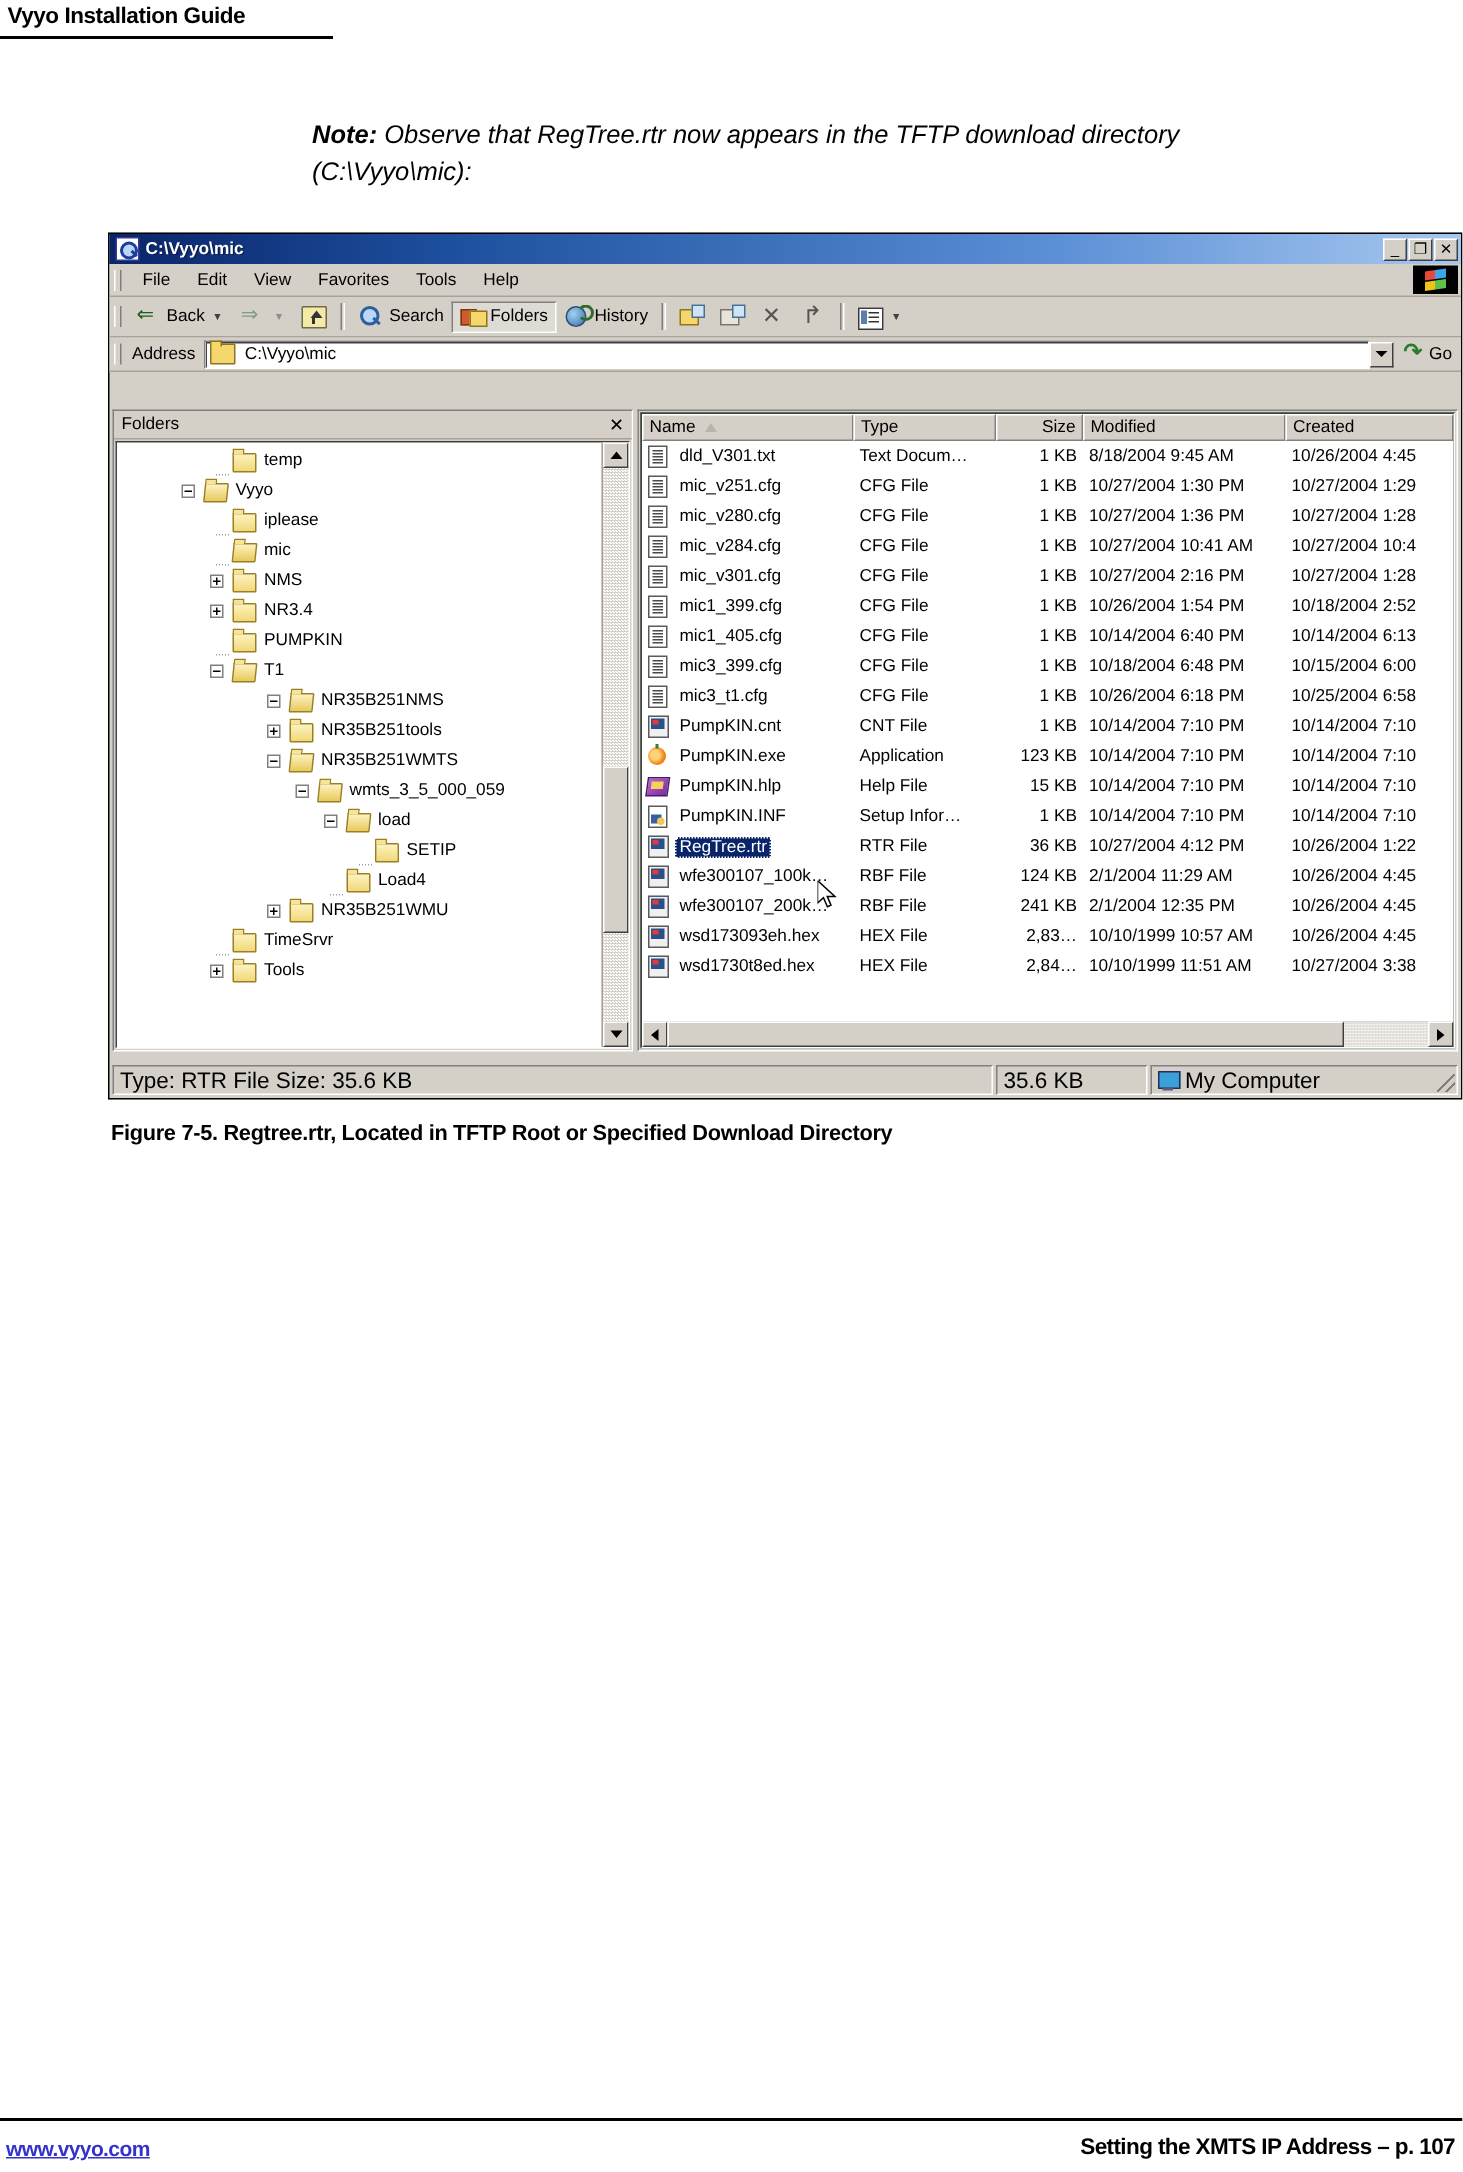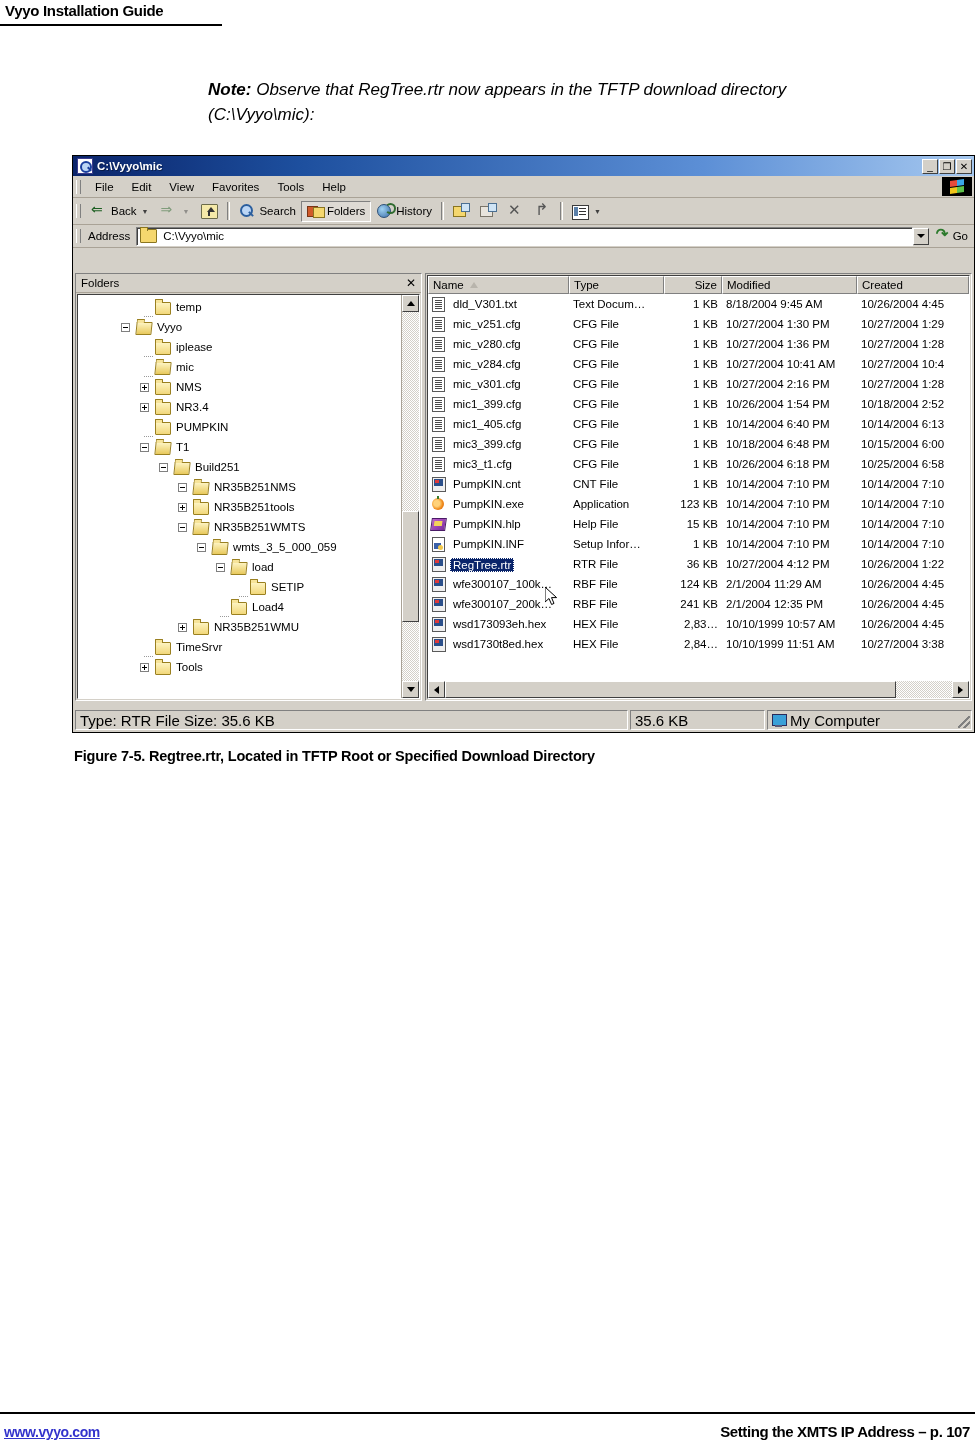--- a/index.html
+++ b/index.html
@@ -473,21 +473,21 @@
   .statusbar {
     position: absolute; left: 2px; right: 2px; bottom: 2px; height: 20px;
     display: flex; gap: 2px; font-size: 15px; color: #000;
   }
   .sb-cell {
     border: 1px solid #808080; border-right-color:#fff; border-bottom-color:#fff;
     box-sizing: border-box; display: flex; align-items: center; padding: 0 4px;
     background: #d4d0c8;
   }
   .sb-cell.grow { flex: 1; }
-  .sb-cell.w1 { width: 135px; }
+  .sb-cell.w1 { width: 101px; }
   .sb-cell.w2 { width: 205px; position: relative; }
   .sb-pc { width: 14px; height: 13px; position: relative; margin-right: 4px; flex: none; }
   .sb-pc i {
     position: absolute; left: 0; top: 0; width: 13px; height: 10px;
     background: #3aa0d8; border: 1px solid #2a2a5a;
   }
   .sb-pc:after {
     content: ""; position: absolute; left: 3px; bottom: 0; width: 7px; height: 2px; background: #5a5a7a;
   }
   .grip-res {
@@ -700,33 +700,20 @@
               <span class="tfolder open">
                 <i></i>
               </span>
               <span class="tlabel">T1</span>
             </div>
             <div class="trow">
               <span class="tconn"></span>
               <span class="tconn"></span>
               <span class="tconn"></span>
               <span class="tconn"></span>
-              <span class="tbox">
-                <span class="bx"></span>
-              </span>
-              <span class="tfolder open">
-                <i></i>
-              </span>
-              <span class="tlabel">Build251</span>
-            </div>
-            <div class="trow">
-              <span class="tconn"></span>
-              <span class="tconn"></span>
-              <span class="tconn"></span>
-              <span class="tconn"></span>
               <span class="tconn"></span>
               <span class="tbox">
                 <span class="bx"></span>
               </span>
               <span class="tfolder open">
                 <i></i>
               </span>
               <span class="tlabel">NR35B251NMS</span>
             </div>
             <div class="trow">

